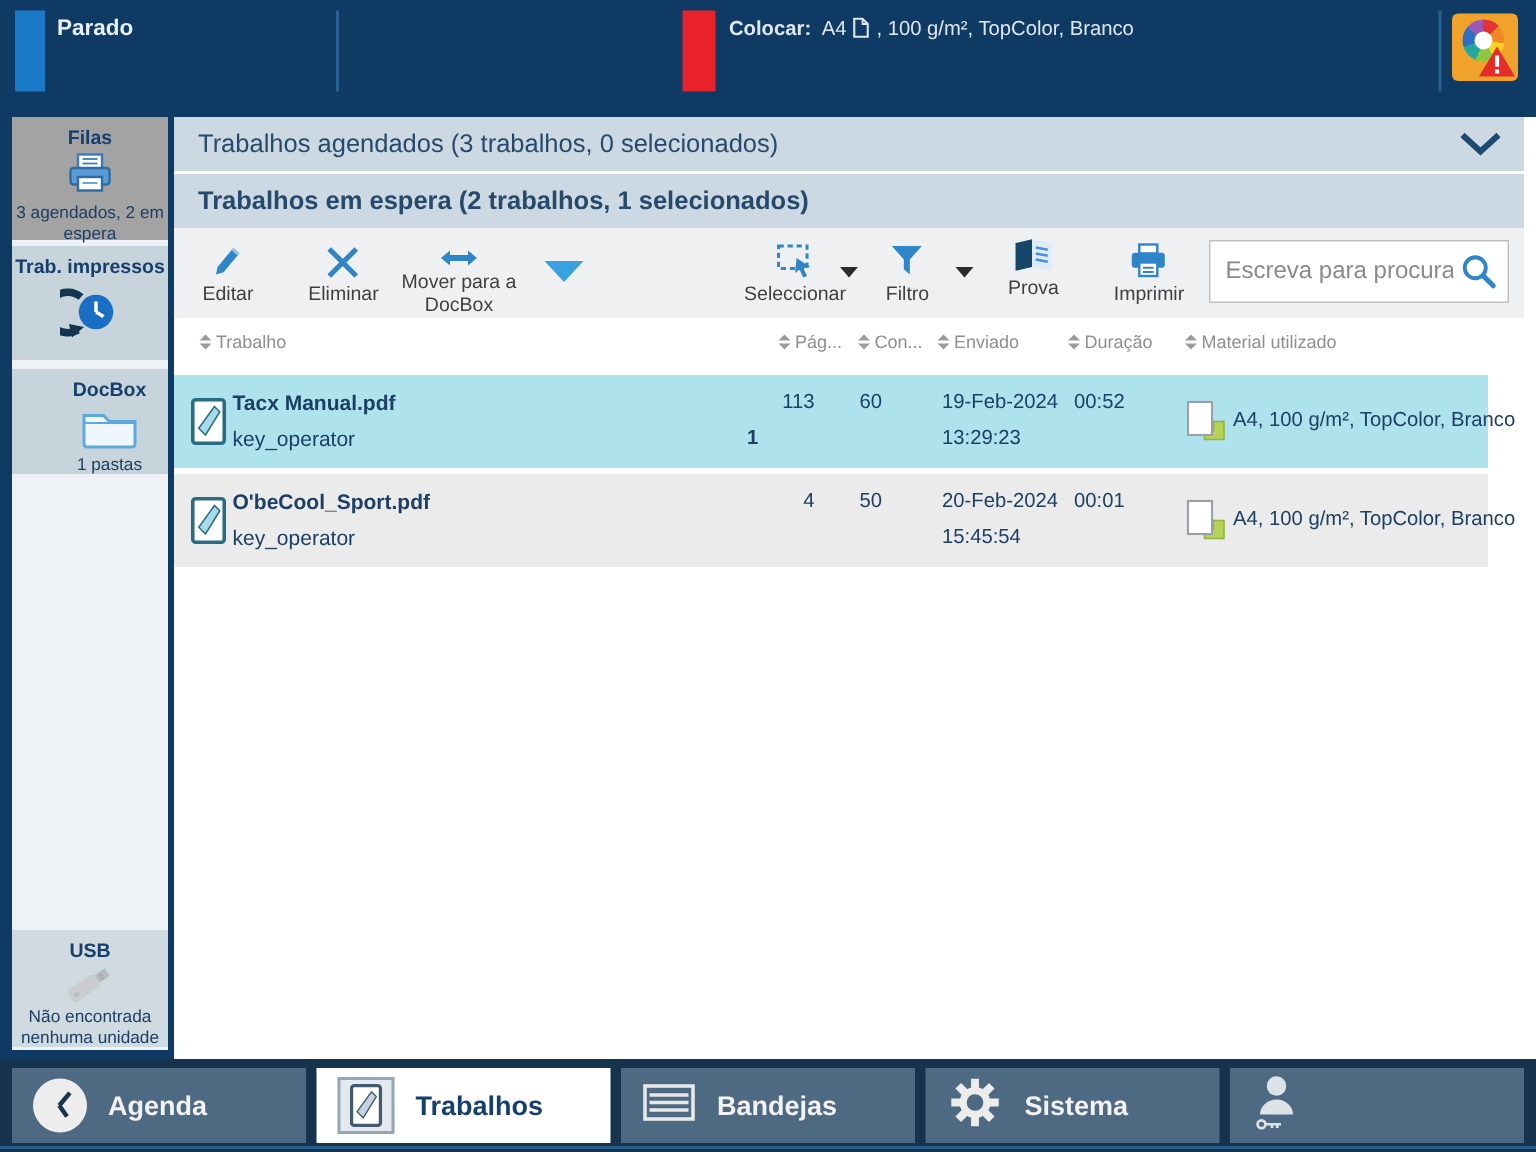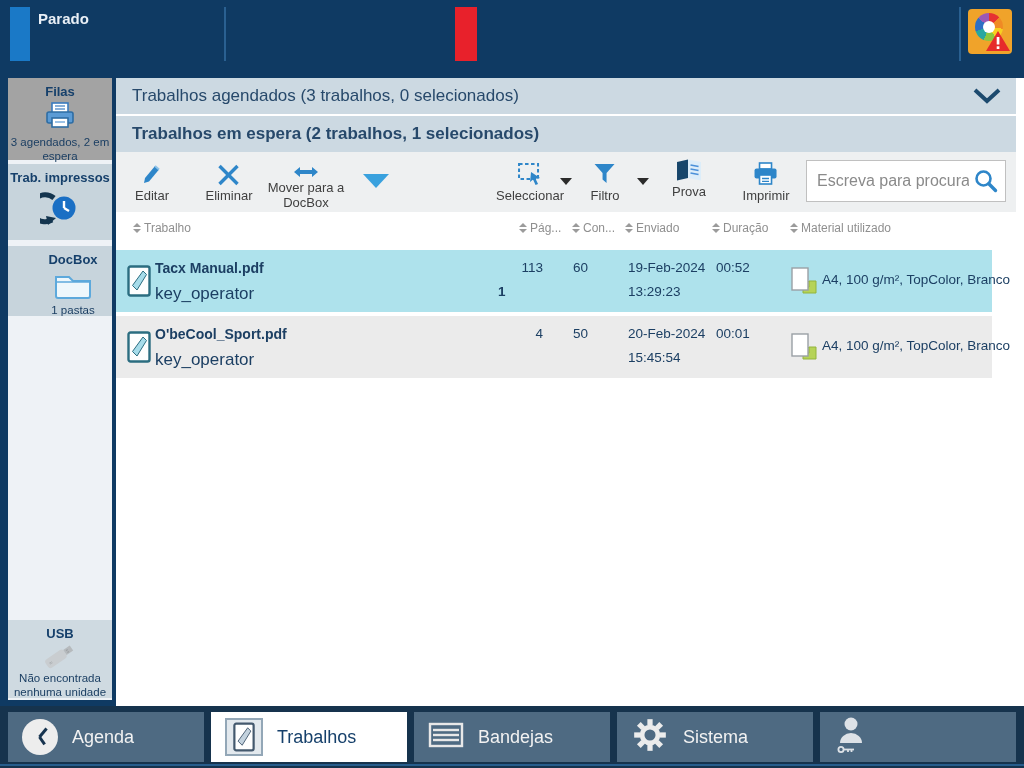--- a/index.html
+++ b/index.html
@@ -64,52 +64,61 @@
   .sort .up { border-bottom:4px solid #9b9b9b; }
   .sort .dn { border-top:4px solid #9b9b9b; }
   .th-job {left:17px;} .th-pages {left:403px;} .th-copies {left:456px;}
   .th-sent {left:509px;} .th-dur {left:596px;} .th-mat {left:674px;}
 
   .row { position:absolute; left:0; width:876px; height:62px; font-size:13.5px; color:#1c3f63; }
   .row1 { top:172px; background:#aee2ec; }
   .row2 { top:238px; background:#ebebeb; }
   .row .job-icon { position:absolute; left:11px; top:15px; }
   .row .job-name { position:absolute; left:39px; top:10px; font-size:14px; font-weight:bold; white-space:nowrap;text-align:right; }
-  .row .job-owner { position:absolute; left:39px; top:34px; font-size:17px; }
+  .row .job-owner { position:absolute; left:39px; top:34px; font-size:14px; }
   .row .seq { position:absolute; left:382px; top:34px; font-weight:bold; }
   .row .pages { position:absolute; left:385px; top:10px; width:42px; text-align:right; }
   .row .copies { position:absolute; left:432px; top:10px; width:40px; text-align:right; }
   .row .sent-date { position:absolute; left:512px; top:10px; }
   .row .sent-time { position:absolute; left:512px; top:34px; }
   .row .dur { position:absolute; left:600px; top:10px; }
   .row .mat-icon { position:absolute; left:674px; top:16px; }
   .row .mat-text { position:absolute; left:706px; top:22px; white-space:nowrap; }
 
   
   .bottombar { position:absolute; left:0; top:706px; width:1024px; height:62px; background:#16334d; }
   .bottombar::after { content:""; position:absolute; left:0; bottom:2px; width:1024px; height:2px; background:#275d8c; }
   .nav-btn { position:absolute; top:6px; height:50px; width:196px; background:#4e6a82; display:flex; align-items:center; gap:14px; padding-left:14px; cursor:default; }
-  .nav-btn .nav-label { font-size:18px; font-weight:normal; color:#f2f2f2; }
+  .nav-btn .nav-label { font-size:18px; font-weight:bold; color:#f2f2f2; }
   .nav-agenda {left:8px;} .nav-trabalhos {left:211px; background:#fff;} .nav-bandejas {left:414px;}
   .nav-sistema {left:617px;} .nav-user {left:820px;}
   .nav-trabalhos .nav-label { color:#16406b; }
   .clockface { position:relative; width:36px; height:36px; background:#ededed; border-radius:50%; flex:none; }
   .clockface span { position:absolute; background:#17344f; }
   .clock-h1 { width:3px; height:11px; left:16px; top:7px; transform-origin:50% 100%; transform:rotate(40deg); }
   .clock-h2 { width:3px; height:9px; left:16px; top:18px; transform-origin:50% 0%; transform:rotate(-35deg); }
   .doc-frame { width:38px; height:38px; background:#e3e9ee; border:2px solid #93a7b7; display:flex; align-items:center; justify-content:center; flex:none; }
 </style>
 </head>
 <body>
 
 <div class="topbar">
   <div class="status-bar-ind"></div>
   <div class="status-text">Parado</div>
   <div class="tdiv tdiv1"></div>
   <div class="media-ind"></div>
+  <div class="media-line">
+    <b>Colocar:</b>
+    <span>A4</span>
+    <svg width="12" height="15" viewBox="0 0 12 15">
+      <path d="M1.5 1.5 h5.5 l3.5 3.5 v8.5 h-9 z" fill="none" stroke="#dfe7ef" stroke-width="1.4"></path>
+      <path d="M7 1.5 v3.5 h3.5" fill="none" stroke="#dfe7ef" stroke-width="1.2"></path>
+    </svg>
+    <span>, 100 g/m², TopColor, Branco</span>
+  </div>
   <div class="tdiv tdiv2"></div>
   <div class="warn-badge">
     <div class="wheel"></div>
     <svg width="26" height="24" viewBox="0 0 26 24">
       <polygon points="13,2 25,22 1,22" fill="#e62b2b"></polygon>
       <rect x="11.7" y="8" width="2.7" height="7.5" fill="#fff"></rect>
       <rect x="11.7" y="17.3" width="2.7" height="2.7" fill="#fff"></rect>
     </svg>
   </div>
 </div>

